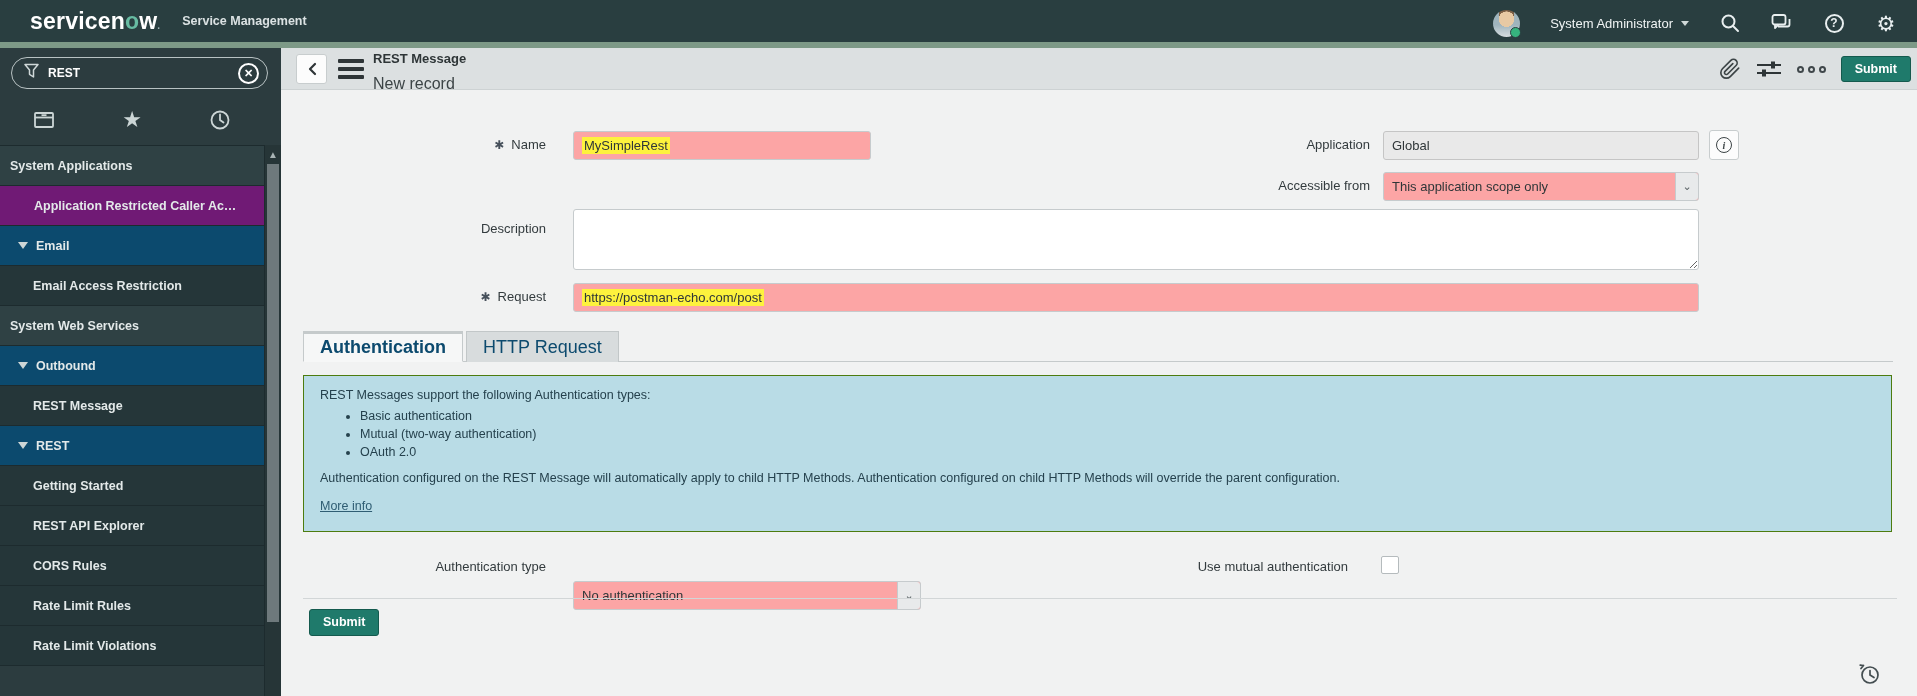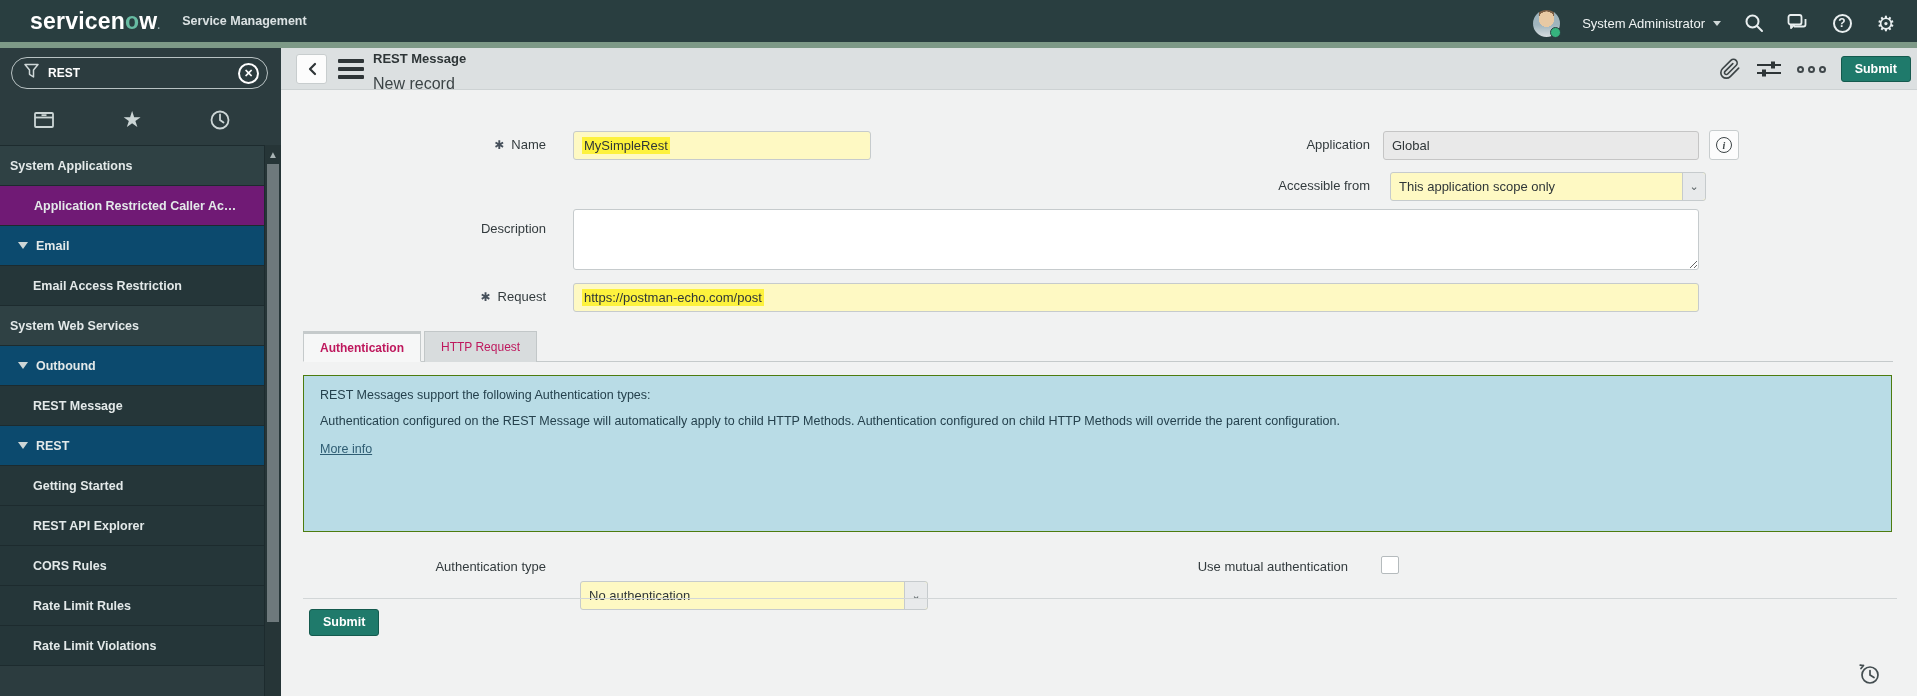--- a/index.html
+++ b/index.html
@@ -10,21 +10,21 @@
   .top-header { position:absolute; left:0; top:0; width:1917px; height:42px;
     background:#293e40; display:flex; align-items:center; }
   .green-strip { position:absolute; left:0; top:42px; width:1917px; height:6px;
     background:#7d9987; }
   .logo { margin-left:30px; font-size:23px; font-weight:bold; color:#ffffff;
     letter-spacing:0.2px; display:flex; align-items:baseline; }
   .logo .logo-o { color:#67bba2; }
   .logo .logo-dot { font-size:10px; color:#9fb3b5; }
   .product-title { margin-left:22px; color:#dbe2e3; font-size:12.5px; font-weight:bold; }
   .header-right { position:absolute; right:20px; top:0; height:46px;
-    display:flex; align-items:center; gap:22px; }
+    display:flex; align-items:center; gap:30px; }
   .avatar { width:27px; height:27px; border-radius:50%; position:relative;
     background:
       radial-gradient(circle at 50% 34%, #e7c9a4 0 34%, transparent 35%),
       radial-gradient(circle at 50% 18%, #7b5f46 0 30%, transparent 31%),
       linear-gradient(180deg, #9fb4bd 0 55%, #d7dde0 100%); }
   .avatar::after { content:""; position:absolute; right:-1px; bottom:-1px;
     width:9px; height:9px; border-radius:50%; background:#36b37e; border:1.5px solid #293e40; }
   .user-name { color:#f0f4f4; font-size:13px; display:flex; align-items:center; gap:8px; }
   .caret-down { width:0; height:0; border-left:4.5px solid transparent;
     border-right:4.5px solid transparent; border-top:5px solid #cfd8d8; }
@@ -83,46 +83,46 @@
   .record-title .t2 { font-size:16px; color:#3c4446; margin-top:9px; }
   .fh-icons { position:absolute; right:6px; top:0; height:42px; display:flex;
     align-items:center; gap:15px; }
   .fh-icon { color:#3c4446; display:flex; align-items:center; justify-content:center; }
   .more-dots { display:flex; gap:4px; }
   .more-dots i { width:7px; height:7px; border:2px solid #3f474a; border-radius:50%; }
   .btn-teal { background:#1f7a6b; border:1px solid #145a4e; border-radius:3px;
     color:#ffffff; font-size:12.5px; font-weight:bold; padding:6px 13px; line-height:1; }
 
   
-  .form-body { position:absolute; left:0; top:42px; width:1636px; height:606px;padding-left:7px; }
+  .form-body { position:absolute; left:0; top:42px; width:1636px; height:606px; }
   .lbl { position:absolute; font-size:13px; color:#333b3e; text-align:right; }
   .mand { color:#46505b; font-size:12px; margin-right:7px; }
-  .fld { position:absolute; background:#fef9c3; border:1px solid #c6cbcd;
+  .fld { position:absolute; background:#fca5a5; border:1px solid #c6cbcd;
     border-radius:3px; font-size:13px; color:#2f3638; display:flex; align-items:center;
     padding:0 8px; }
   .fld.readonly { background:#e9e9e9; border-color:#c5c5c5; }
   .hl { background:#fdf23d; padding:1px 2px; }
   .select { padding-right:28px; position:relative; }
   .select .sel-chev { position:absolute; right:0; top:0; bottom:0; width:23px;
     background:#e8eaeb; border-left:1px solid #c6cbcd; border-radius:0 3px 3px 0;
     display:flex; align-items:center; justify-content:center; color:#5a6365;
     font-size:11px; }
   .textarea { position:absolute; background:#ffffff; border:1px solid #c6cbcd;
     border-radius:3px; }
   .info-btn { position:absolute; left:1428px; top:40px; width:30px; height:30px;
     background:#fcfcfc; border:1px solid #c8cdce; border-radius:3px;
     display:flex; align-items:center; justify-content:center; }
   .info-circle { width:16px; height:16px; border:1.5px solid #3c4446; border-radius:50%;
     color:#3c4446; font-size:10px; font-style:italic; font-weight:bold;
     display:flex; align-items:center; justify-content:center; font-family:"Liberation Serif",serif; }
 
   .tab-strip { position:absolute; left:22px; top:241px; width:1590px; height:31px;
     border-bottom:1px solid #c5cacb; display:flex; }
-  .tab { height:31px; padding:0 16px; display:flex; align-items:center; font-size:12px;
-    color:#be185d; background:#d8dcdd; border:1px solid #c2c7c8; border-bottom:none;
+  .tab { height:31px; padding:0 16px; display:flex; align-items:center; font-size:18px;
+    color:#0c4a6e; background:#d8dcdd; border:1px solid #c2c7c8; border-bottom:none;
     margin-right:3px; }
   .tab.active { background:#f6f7f7; border-top:3px solid #2a7a66; border-color:#c5cacb;
     border-bottom:1px solid #f6f7f7; margin-bottom:-1px; font-weight:bold; }
 
   .info-box { position:absolute; left:22px; top:285px; width:1589px; height:157px;
     background:#b9dce6; border:1px solid #4d7c0f; color:#25414d; font-size:12.5px;
     padding:12px 16px; }
   .info-box ul { margin:7px 0 0 40px; }
   .info-box li { margin-bottom:4px; }
   .info-note { margin-top:12px; }
@@ -351,20 +351,26 @@
           <span>Authentication</span>
         </div>
 
         <div class="tab">
           <span>HTTP Request</span>
         </div>
       </div>
 
     <div class="info-box">
       <div>REST Messages support the following Authentication types:</div>
+      <ul>
+
+      <li>Basic authentication</li>
+          <li>Mutual (two-way authentication)</li>
+          <li>OAuth 2.0</li>
+        </ul>
       <div class="info-note">Authentication configured on the REST Message will automatically apply to child HTTP Methods. Authentication configured on child HTTP Methods will override the parent configuration.</div>
       <a class="info-link" href="#">More info</a>
     </div>
 
     <div class="lbl" style="left:80px; top:469px; width:185px;">Authentication type</div>
     <div class="fld select" style="left:292px; top:462px; width:348px; height:29px;">
       <span>No authentication</span>
       <span class="sel-chev">⌄</span>
     </div>
 

